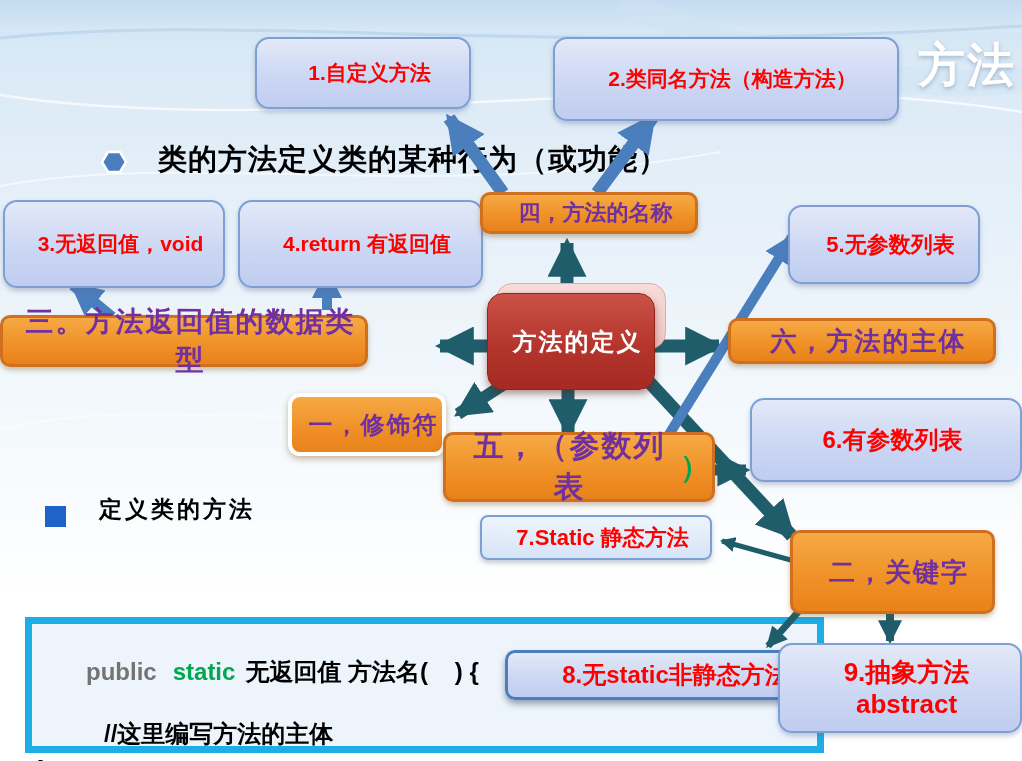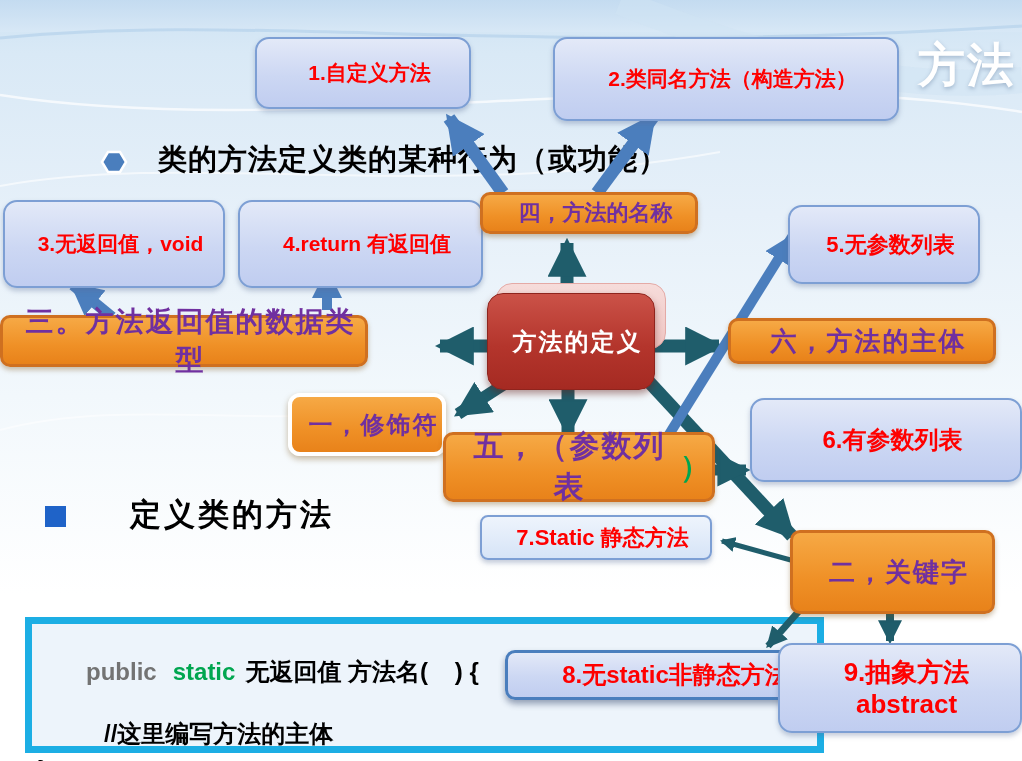--- a/index.html
+++ b/index.html
@@ -11,21 +11,21 @@
   .deco{position:absolute;left:0;top:0;z-index:0;pointer-events:none;}
   .topband{position:absolute;left:0;top:0;width:1022px;height:32px;z-index:0;
     background:linear-gradient(180deg,#c2daf0,#d8e8f6);opacity:.85;}
   .arrows{position:absolute;left:0;top:0;z-index:3;pointer-events:none;}
   .slide-title{
     position:absolute;top:34px;right:6px;z-index:1;color:#ffffff;font-weight:bold;
     font-size:47px;letter-spacing:2px;text-shadow:0 2px 4px rgba(60,90,130,.35);
   }
   .heading{position:absolute;z-index:1;color:#000;font-weight:bold;display:flex;align-items:center;}
   .h1{left:158px;top:140px;font-size:29px;letter-spacing:1px;}
-  .h2{left:99px;top:494px;font-size:31px;letter-spacing:3px;margin-left:31px;}
+  .h2{left:99px;top:494px;font-size:23px;letter-spacing:3px;}
   .hexbullet{position:absolute;left:100px;top:150px;z-index:1;}
   .sqbullet{position:absolute;left:45px;top:506px;width:21px;height:21px;background:#1F63C8;z-index:1;}
   .node{position:absolute;display:flex;align-items:center;justify-content:center;
     text-align:center;font-weight:bold;box-sizing:border-box;z-index:4;padding-left:13px;}
   .bluebox{
     background:linear-gradient(180deg,#e3e9f8 0%,#ccd7f3 55%,#c0cdf0 100%);
     border:2px solid #7d9fd4;border-radius:14px;color:#FF0000;
     box-shadow:0 3px 5px rgba(90,110,150,.35);
   }
   .orangebox{

